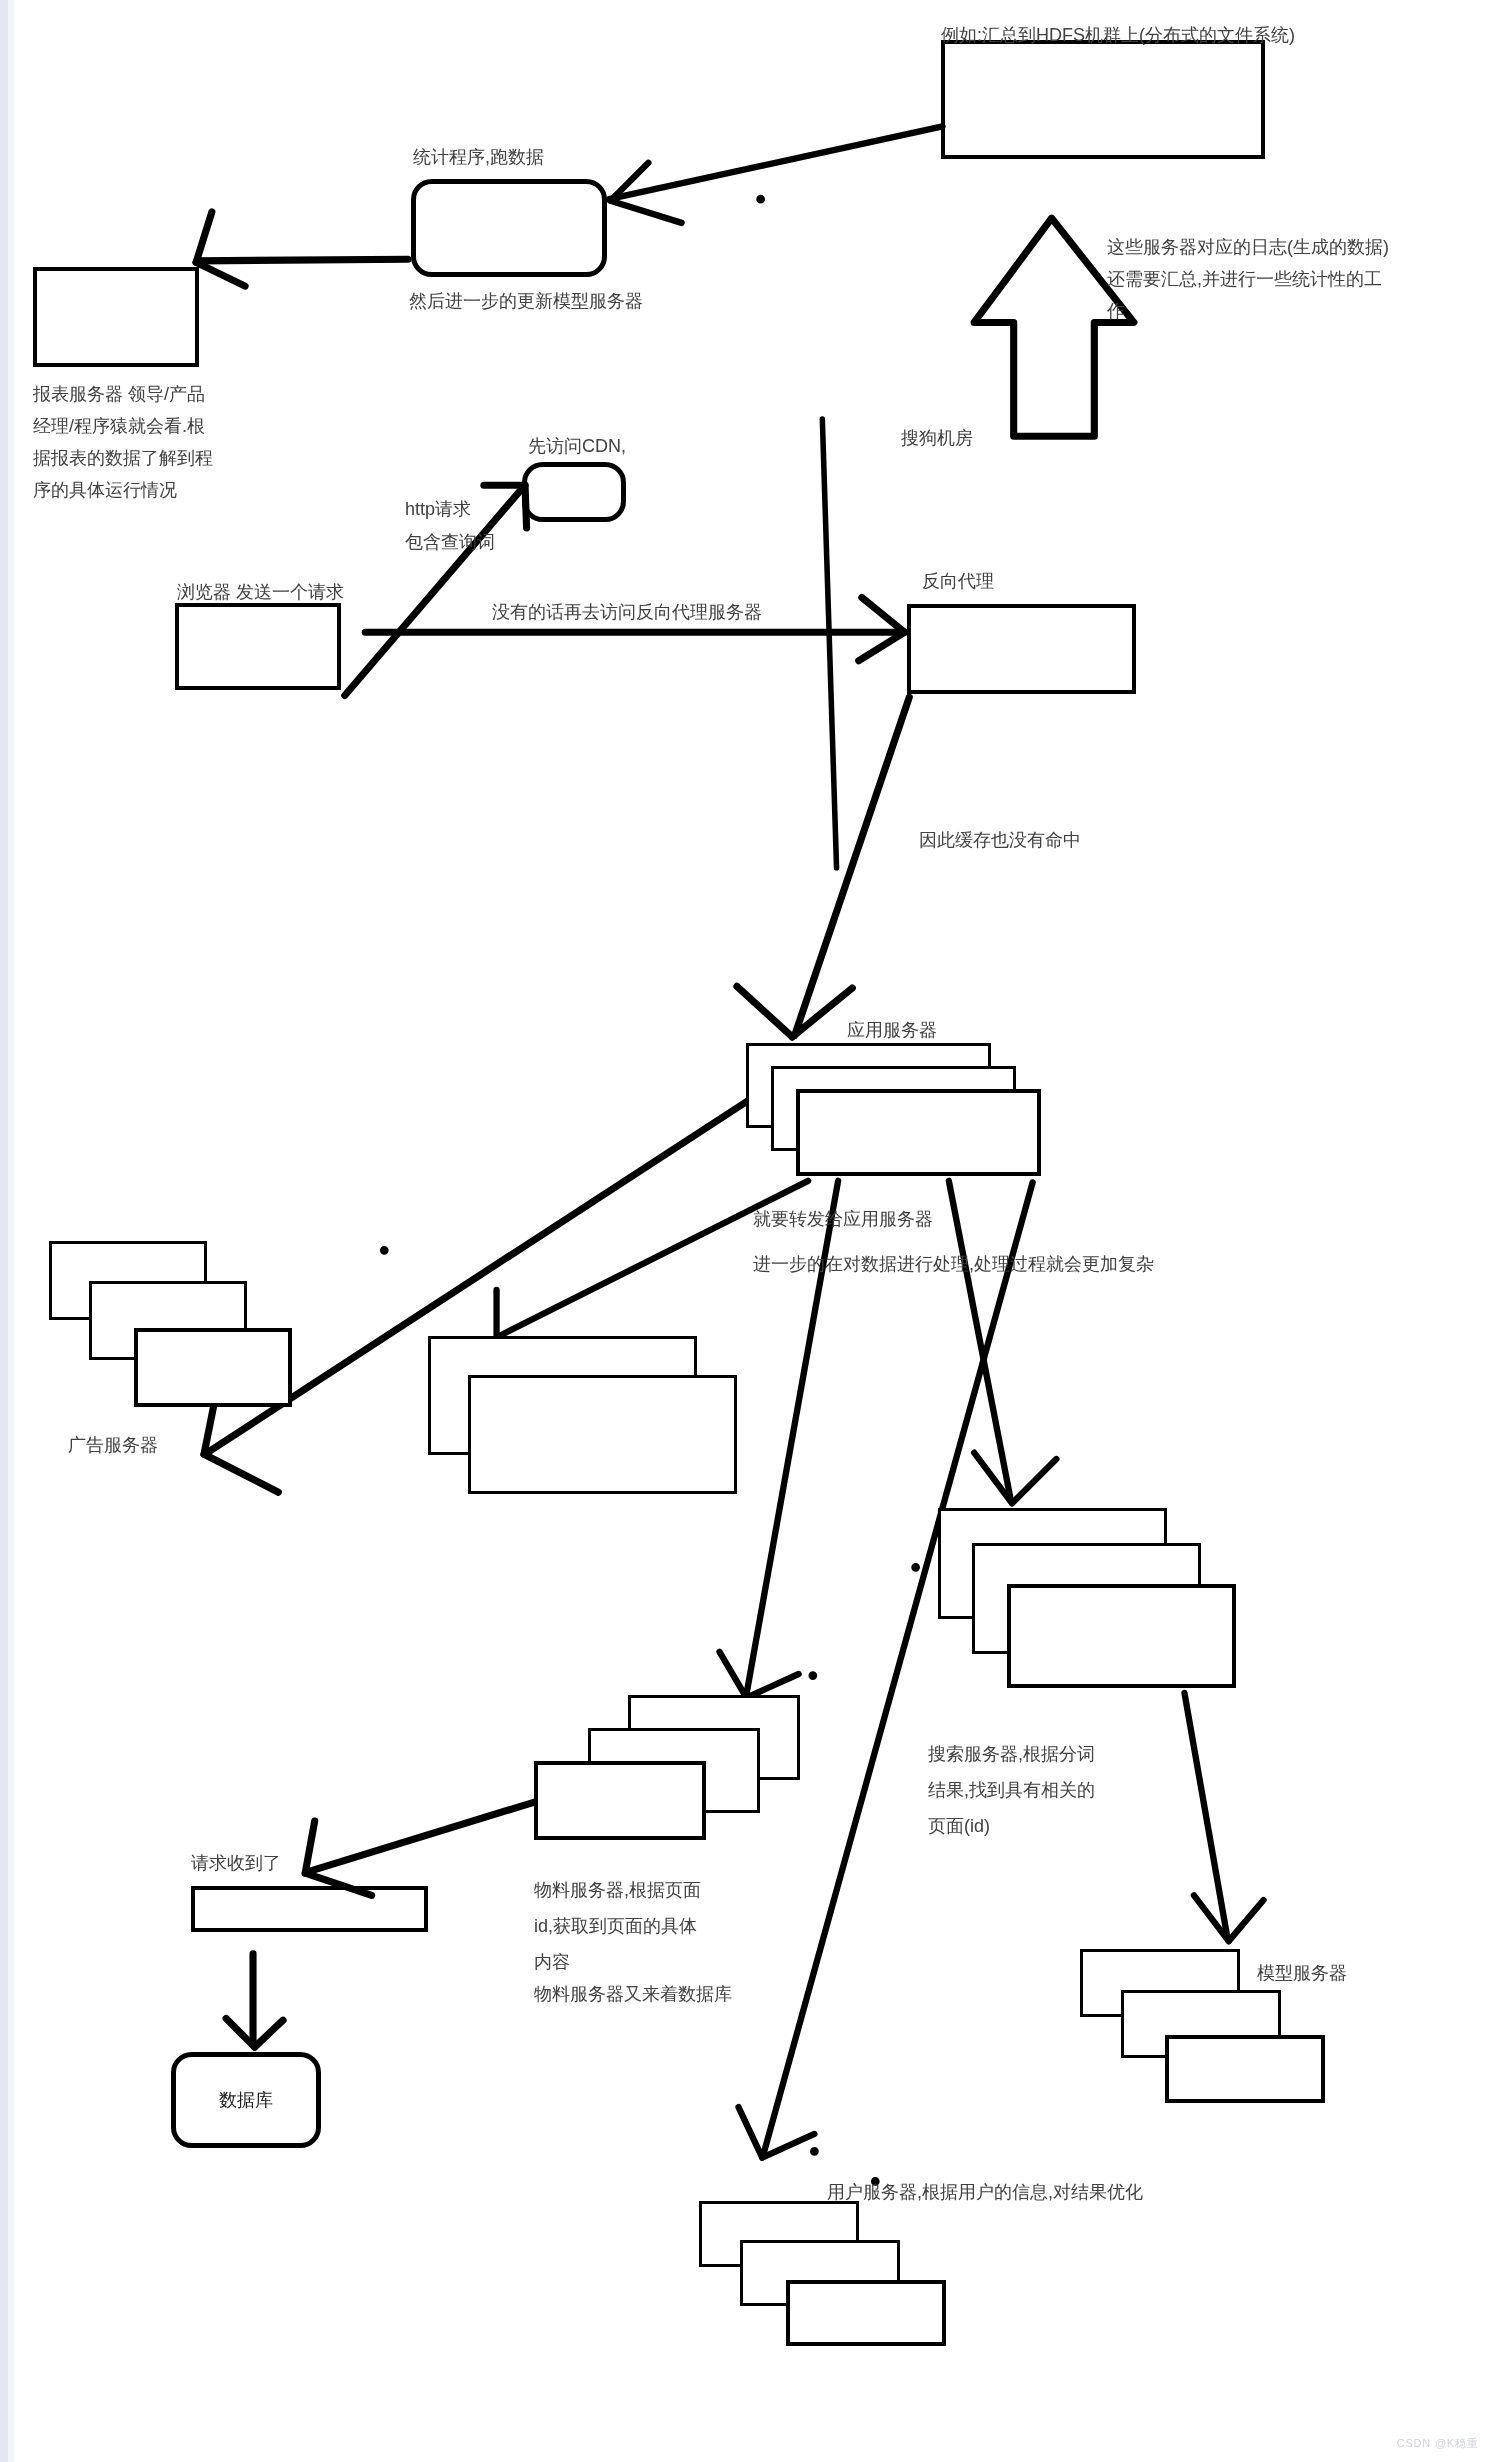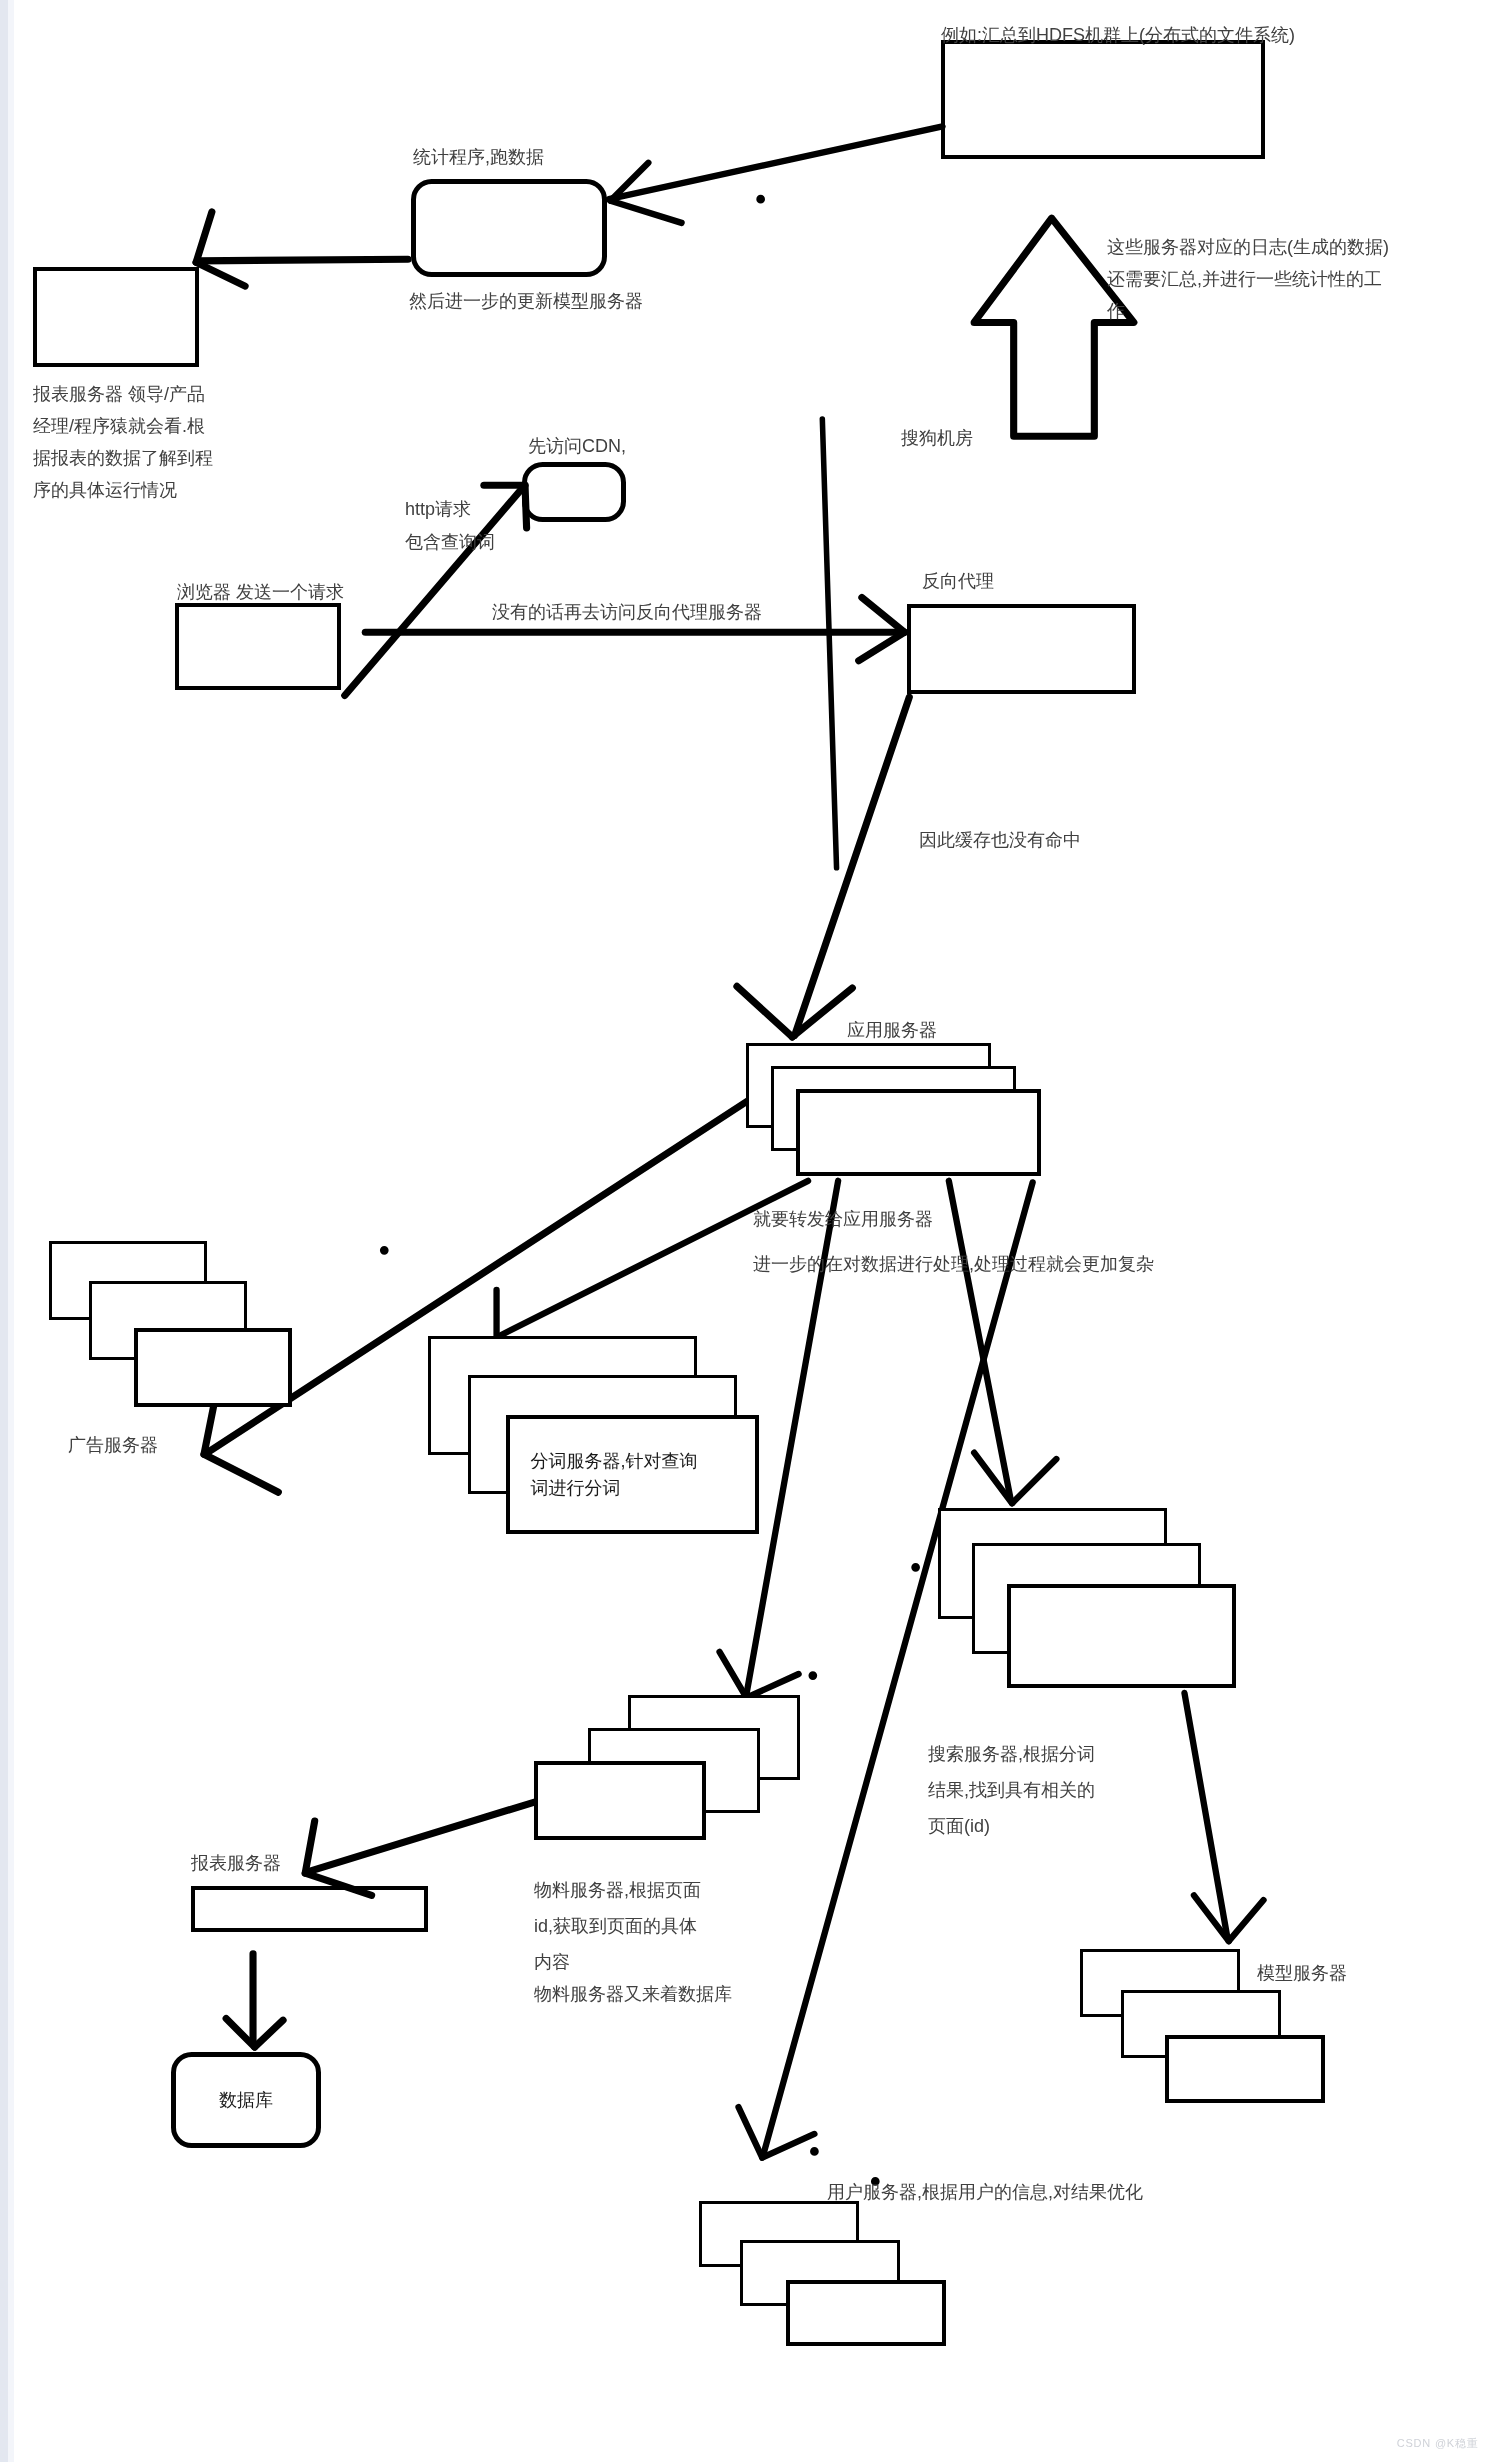--- a/index.html
+++ b/index.html
@@ -95,24 +95,20 @@
   <div class="node thin stack-back" style="left:746px;top:1043px;width:245px;height:85px;"></div>
   <div class="node thin stack-mid" style="left:771px;top:1066px;width:245px;height:85px;"></div>
   <div class="node stack-front" style="left:796px;top:1089px;width:245px;height:87px;"></div>
 
   <div class="node thin stack-back" style="left:49px;top:1241px;width:158px;height:79px;"></div>
   <div class="node thin stack-mid" style="left:89px;top:1281px;width:158px;height:79px;"></div>
   <div class="node stack-front" style="left:134px;top:1328px;width:158px;height:79px;"></div>
 
   <div class="node thin stack-back" style="left:428px;top:1336px;width:269px;height:119px;"></div>
   <div class="node thin stack-mid" style="left:468px;top:1375px;width:269px;height:119px;"></div>
-  <div class="node stack-front" style="left:506px;top:1415px;width:253px;height:119px;">
-    <div class="node-text">分词服务器,针对查询
-词进行分词</div>
-  </div>
 
   <div class="node thin stack-back" style="left:938px;top:1508px;width:229px;height:111px;"></div>
   <div class="node thin stack-mid" style="left:972px;top:1543px;width:229px;height:111px;"></div>
   <div class="node stack-front" style="left:1007px;top:1584px;width:229px;height:104px;"></div>
 
   <div class="node thin stack-back" style="left:628px;top:1695px;width:172px;height:85px;"></div>
   <div class="node thin stack-mid" style="left:588px;top:1728px;width:172px;height:85px;"></div>
   <div class="node stack-front" style="left:534px;top:1761px;width:172px;height:79px;"></div>
 
   <div class="node" style="left:191px;top:1886px;width:237px;height:46px;"></div>
@@ -269,21 +265,21 @@
   <div class="lbl multi" style="left:928px;top:1736px;line-height:36px;width:261px;">搜索服务器,根据分词
 结果,找到具有相关的
 页面(id)</div>
 
   <div class="lbl multi" style="left:534px;top:1872px;line-height:36px;width:237px;">物料服务器,根据页面
 id,获取到页面的具体
 内容</div>
 
   <div class="lbl" style="left:534px;top:1981px;">物料服务器又来着数据库</div>
 
-  <div class="lbl" style="left:191px;top:1850px;">报表服务器</div>
+  <div class="lbl" style="left:191px;top:1850px;">请求收到了</div>
 
   <div class="lbl" style="left:1257px;top:1960px;">模型服务器</div>
 
   <div class="lbl" style="left:827px;top:2179px;">用户服务器,根据用户的信息,对结果优化</div>
 
   <div class="watermark">CSDN @K稳重</div>
 
 </div>
 
 

